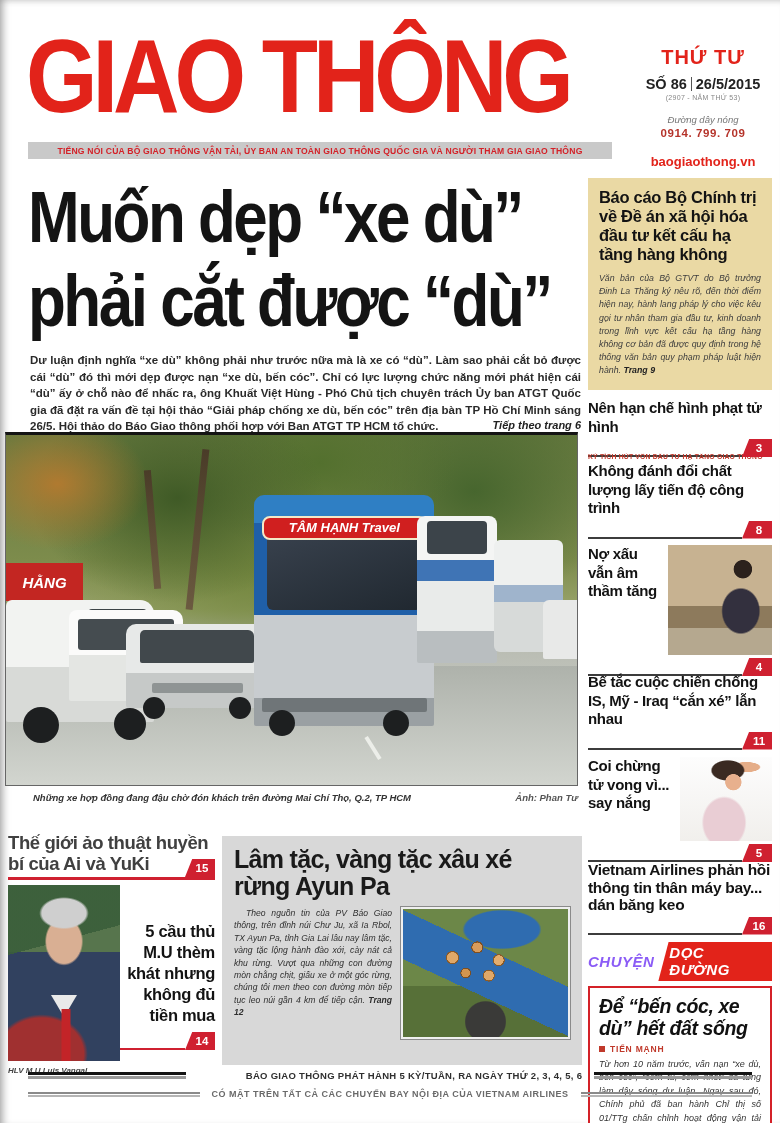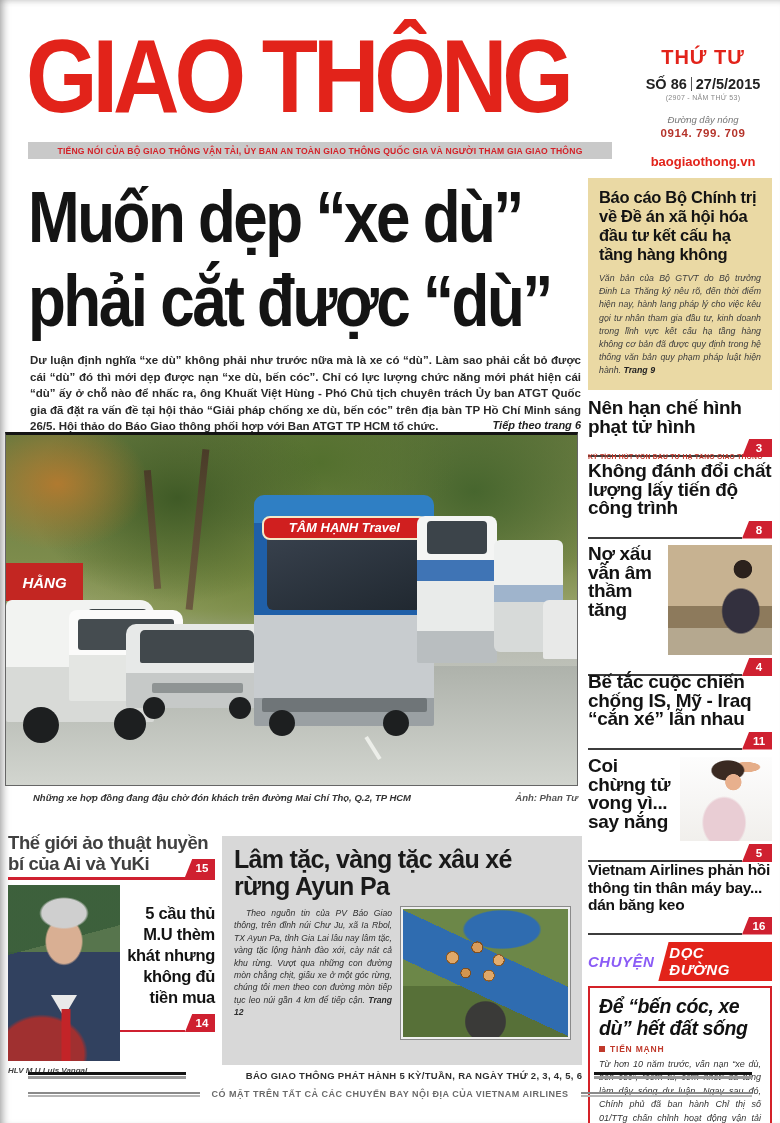--- a/index.html
+++ b/index.html
@@ -76,21 +76,21 @@
            display:flex; align-items:center; justify-content:center; padding:0 5px 0 9px;
            clip-path:polygon(24% 0, 100% 0, 100% 100%, 0 100%); }
 
   
   .sidebar { position:absolute; left:588px; top:178px; width:184px; }
   .feature-box { background:#ead9a4; padding:10px 11px 8px; height:212px; overflow:hidden; }
   .feature-box h2 { font-size:16.5px; font-weight:bold; line-height:19px; color:#131313; letter-spacing:-0.3px; }
   .feature-box p { margin-top:8px; font-size:8.8px; font-style:italic; color:#3d3d3d; line-height:13.2px; text-align:justify; }
   .feature-box .pg { font-weight:bold; font-style:italic; color:#222; }
   .sb-item { padding-top:9px; }
-  .sb-title { font-size:19px; font-weight:bold; line-height:18.5px; color:#131313; letter-spacing:-0.3px; }
+  .sb-title { font-size:15px; font-weight:bold; line-height:18.5px; color:#131313; letter-spacing:-0.3px; }
   .sb-kicker { font-size:6.8px; font-weight:bold; color:#c0392b; letter-spacing:0.2px; margin-bottom:2px; white-space:nowrap; overflow:hidden; }
   .sb-flex { display:flex; }
   .sb-flex .sb-title { flex:1; }
   .sb-art { width:104px; height:110px; margin-left:4px; flex:none; }
   .sb-art-sm { width:92px; height:84px; margin-left:4px; flex:none; }
   .sb-sep { display:flex; align-items:flex-end; margin-top:3px; }
   .sb-line { flex:1; border-bottom:2px solid #3c3c3c; }
   .art-bank { background:
       radial-gradient(circle 16px at 72% 22%, #2b211c 0 55%, rgba(0,0,0,0) 60%),
       radial-gradient(ellipse 30px 36px at 70% 60%, #33303e 0 60%, rgba(0,0,0,0) 65%),
@@ -121,21 +121,21 @@
   .bl-row { display:flex; margin-top:5px; }
   .vg-art { width:112px; height:176px; flex:none; background:
       radial-gradient(ellipse 40px 26px at 50% 16%, #cfcfcf 0 55%, rgba(0,0,0,0) 62%),
       radial-gradient(ellipse 30px 38px at 50% 32%, #d9af93 0 58%, rgba(0,0,0,0) 64%),
       linear-gradient(165deg, rgba(58,94,58,0.9) 0 34%, rgba(0,0,0,0) 34%),
       radial-gradient(ellipse 70px 60px at 30% 96%, #a03030 0 60%, rgba(0,0,0,0) 66%),
       linear-gradient(180deg,#57754d 0 38%, #31415f 38% 100%); position:relative; }
   .vg-art .tie { position:absolute; left:52%; bottom:0; width:9px; height:52px; background:#c32428; transform:translateX(-50%) perspective(1px); }
   .vg-art .shirt { position:absolute; left:50%; bottom:44px; width:26px; height:22px; background:#e9e9e9; transform:translateX(-50%); clip-path:polygon(0 0,100% 0,50% 100%); }
   .bl-col { flex:1; display:flex; flex-direction:column; }
-  .bl2-title { margin-top:18px; text-align:right; font-size:16.5px; font-weight:bold; line-height:21px; color:#131313; letter-spacing:-0.3px; padding-left:4px; }
+  .bl2-title { margin-top:36px; text-align:right; font-size:16.5px; font-weight:bold; line-height:21px; color:#131313; letter-spacing:-0.3px; padding-left:4px; }
   .bl2-sep { display:flex; align-items:flex-end; margin-top:6px; }
   .bl2-line { flex:1; border-bottom:2.5px solid #cf2030; }
   .bl-cap { margin-top:5px; font-size:8px; font-style:italic; color:#444; font-weight:bold; }
 
   
   .bm { position:absolute; left:222px; top:836px; width:360px; height:229px; background:#d8d8d8; padding:10px 12px 8px; overflow:hidden; }
   .bm-title { font-size:25px; font-weight:bold; line-height:27px; color:#1a1a1a; letter-spacing:-0.7px; }
   .bm-row { display:flex; margin-top:7px; }
   .bm-body { width:158px; flex:none; font-size:8.6px; font-style:italic; color:#2f2f2f; line-height:12.4px; text-align:justify; }
   .bm-body .ind { display:inline-block; width:12px; }
@@ -164,21 +164,21 @@
 <body>
 
 <div class="page">
 
   <div class="logo">GIAO THÔNG</div>
   <div class="mast-info">
     <div class="mi-day">THỨ TƯ</div>
     <div class="mi-issue-row">
       <span>SỐ 86</span>
       <span class="div"></span>
-      <span>27/5/2015</span>
+      <span>26/5/2015</span>
     </div>
     <div class="mi-note">(2907 - NĂM THỨ 53)</div>
     <div class="mi-hotline-label">Đường dây nóng</div>
     <div class="mi-hotline">0914. 799. 709</div>
     <div class="mi-web">baogiaothong.vn</div>
   </div>
   <div class="tagline">TIẾNG NÓI CỦA BỘ GIAO THÔNG VẬN TẢI, ỦY BAN AN TOÀN GIAO THÔNG QUỐC GIA VÀ NGƯỜI THAM GIA GIAO THÔNG</div>
 
   <div class="headline">
     <div>Muốn dẹp “xe dù”</div>

